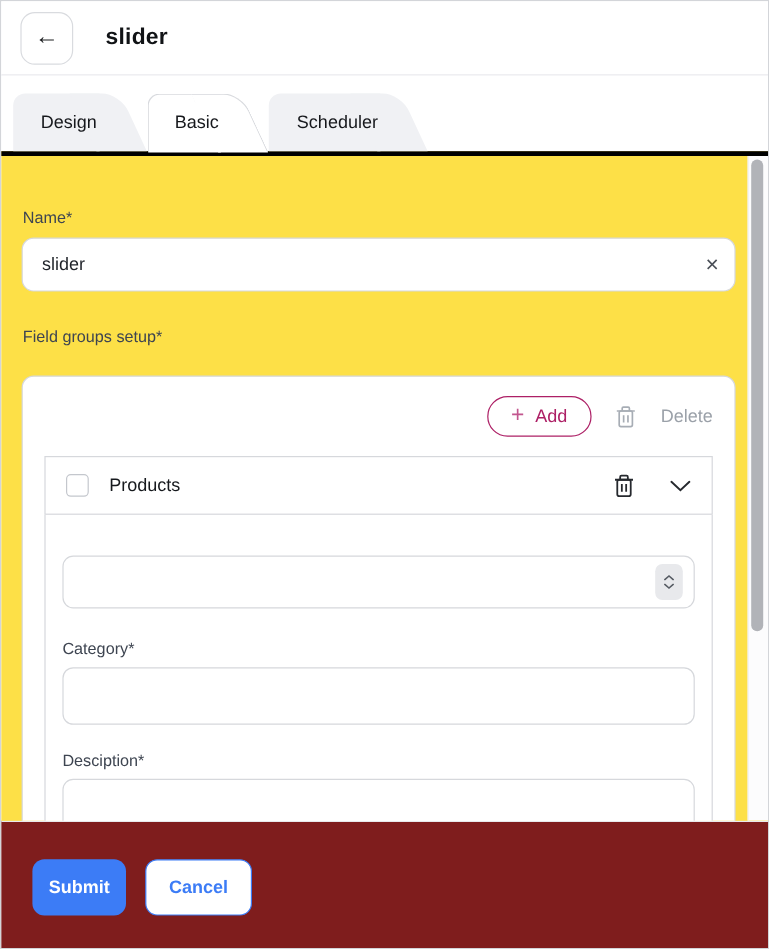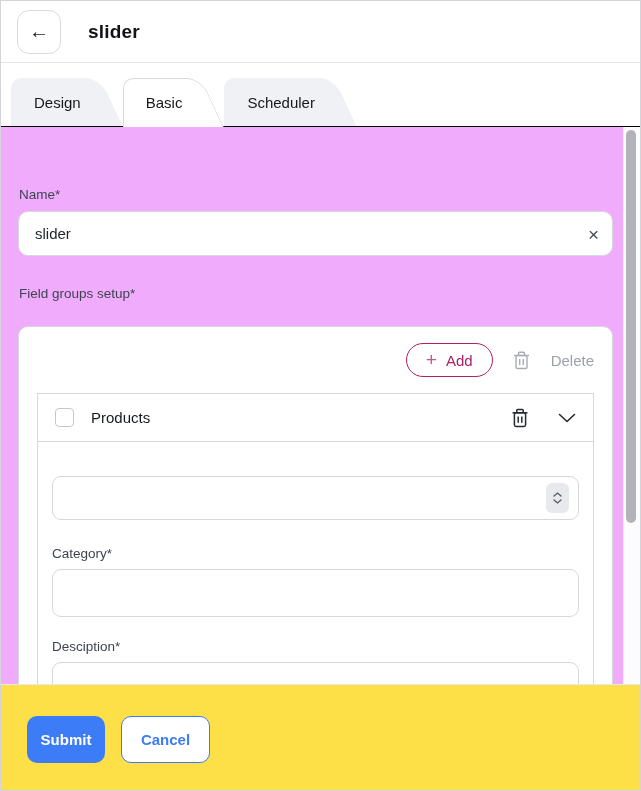--- a/index.html
+++ b/index.html
@@ -23,22 +23,22 @@
   .tab .bgL { position:absolute; top:0; bottom:0; left:0; right:40px;
               background:#f0f1f4; border-top-left-radius:10px; }
   .tab .bgR { position:absolute; top:0; bottom:0; right:23px; width:42px;
               background:#f0f1f4; transform:skewX(25deg); transform-origin:0 0;
               border-top-right-radius:15px; }
   .tab .tab-label { position:relative; z-index:2; }
   .tab.active { height:49px; margin-bottom:-1px; z-index:3; }
   .tab.active .bgL { background:#fff; border:1px solid #d8dade; border-right:none; border-bottom:none; }
   .tab.active .bgR { background:#fff; border:1px solid #d8dade; border-left:none; border-bottom:none; }
   
-  .content { flex:1 1 auto; position:relative; border-top:1px solid #000000;
-             background:#f0abfc; overflow:hidden; padding:16px 27px 0 17px; }
+  .content { flex:1 1 auto; position:relative; border-top:4px solid #000000;
+             background:#fde047; overflow:hidden; padding:0 27px 0 17px; }
   .fld-label { font-size:13.5px; color:#3e4551; }
   .lbl-name { display:block; margin:44px 0 9px 1px; }
   .input-wrap { position:relative; }
   .text-input { width:100%; height:45px; border:1px solid #d6d8dc; border-radius:10px;
                 background:#fff; font-size:15px; color:#1f2329; padding:0 44px 0 16px;
                 font-family:"Liberation Sans", sans-serif; outline:none; }
   .clear-x { position:absolute; right:14px; top:50%; transform:translateY(-50%);
              font-size:19px; color:#4a4f57; cursor:pointer; line-height:1; }
   .lbl-groups { display:block; margin:30px 0 25px 1px; }
   .group-box { border:1px solid #d6d8dc; border-radius:10px; background:#fff;
@@ -72,21 +72,21 @@
   .stepper { position:absolute; right:10px; top:50%; transform:translateY(-50%);
              width:23px; height:30px; background:#e8e9ec; border-radius:6px;
              display:flex; flex-direction:column; align-items:center; justify-content:center;
              gap:2px; border:none; cursor:pointer; }
   
   .scroll-track { position:absolute; top:0; right:0; bottom:0; width:17px;
                   background:#fcfcfd; border-left:1px solid #efeff2; }
   .scroll-thumb { position:absolute; top:3px; right:4px; width:10px; height:393px;
                   background:#b1b3b8; border-radius:5px; cursor:pointer; }
   
-  .ftr { flex:0 0 106px; border-top:1px solid #e8e9ec; background:#fde047;
+  .ftr { flex:0 0 106px; border-top:1px solid #e8e9ec; background:#7f1d1d;
          display:flex; align-items:flex-start; gap:16px; padding:31px 0 0 26px; }
   .submit-btn { width:78px; height:47px; background:#3c7cf6; color:#fff; border:none;
                 border-radius:10px; font-size:15px; font-weight:600; cursor:pointer;
                 font-family:"Liberation Sans", sans-serif; }
   .cancel-btn { width:89px; height:47px; background:#fff; color:#3c7cf6;
                 border:1.5px solid #3c7cf6; border-radius:10px; font-size:15px;
                 font-weight:600; cursor:pointer; font-family:"Liberation Sans", sans-serif; }
   svg { display:block; }
 </style>
 </head>

